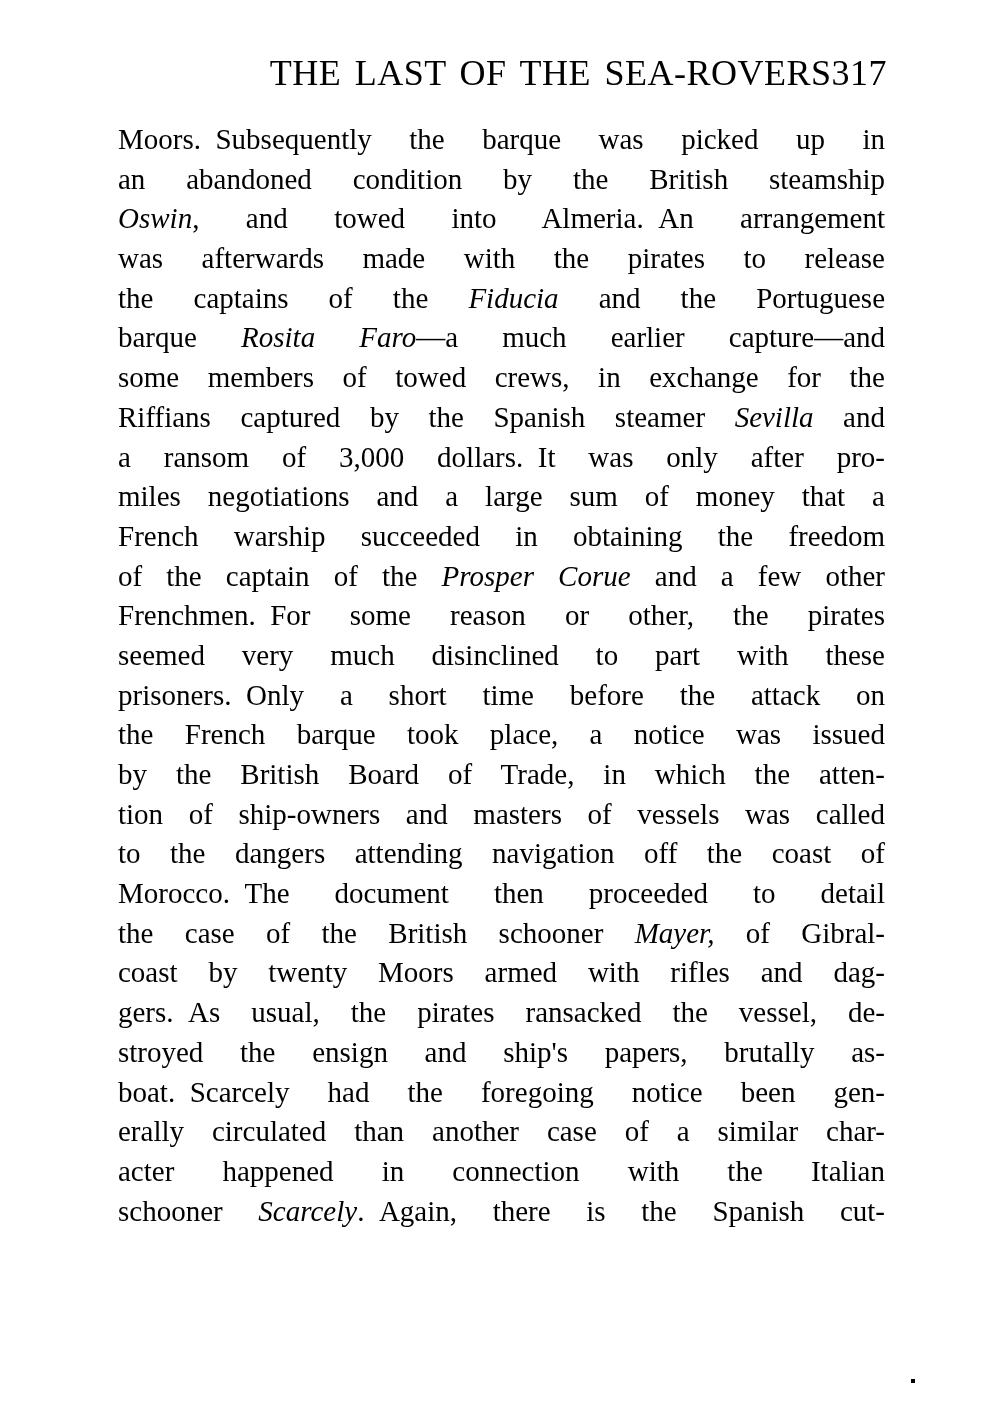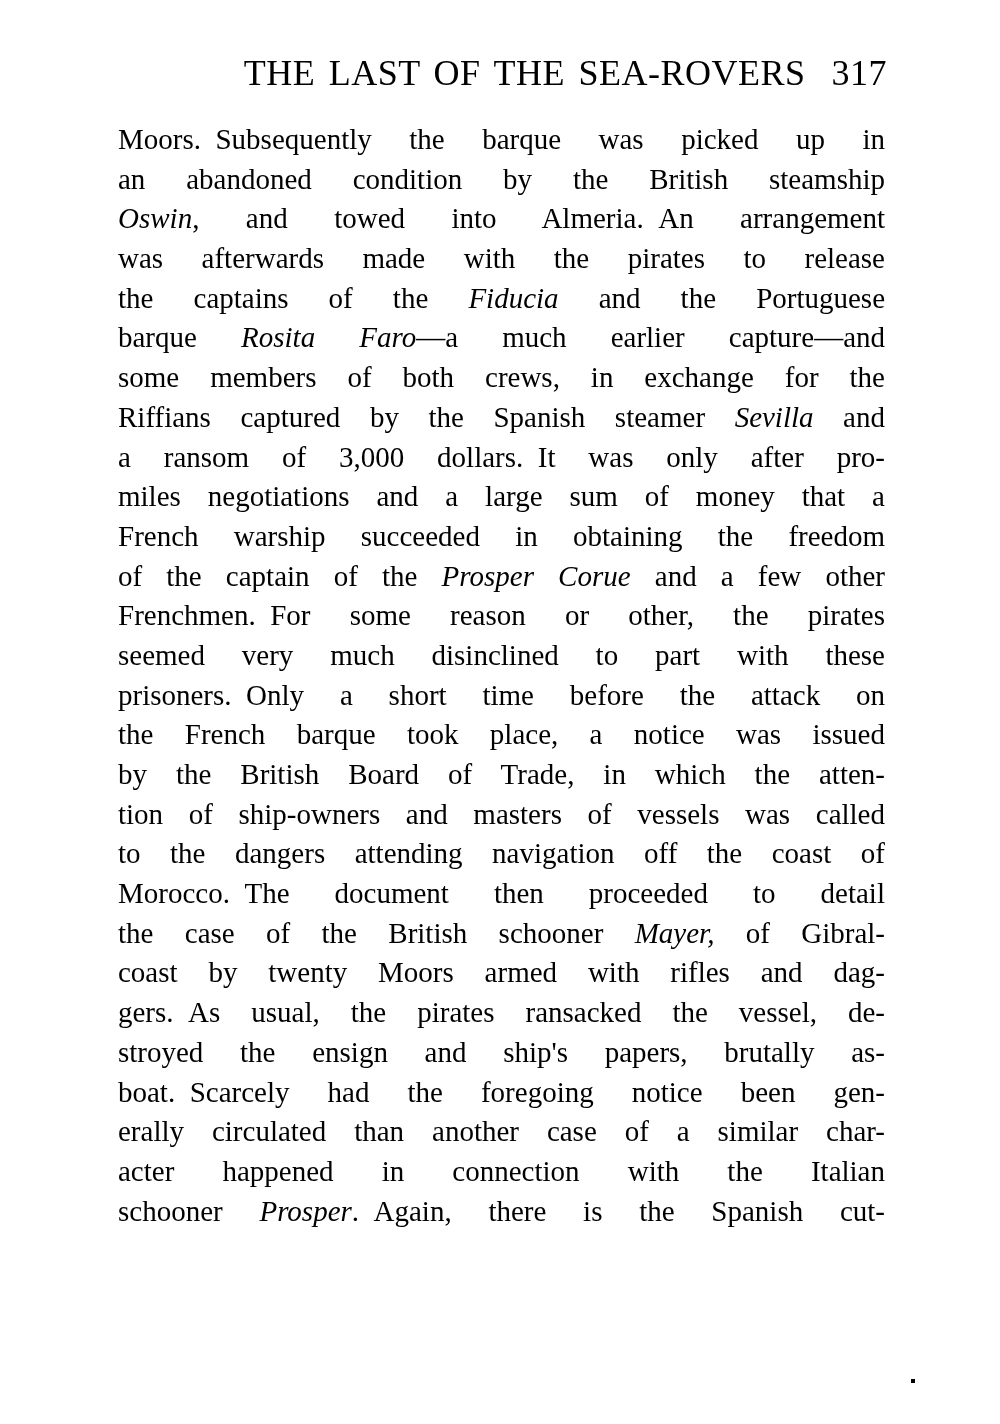--- a/index.html
+++ b/index.html
@@ -17,21 +17,20 @@
     overflow: hidden;
   }
   .running-head {
     position: absolute;
     top: 55px;
     left: 110px;
     width: 777px;
     display: flex;
     justify-content: flex-end;
     align-items: baseline;
-    gap: 26px;
     font-size: 36px;
     line-height: 36px;
     letter-spacing: 0.5px;
     word-spacing: 4px;
     white-space: nowrap;
   }
   .text-block {
     position: absolute;
     top: 120px;
     left: 110px;
@@ -68,38 +67,38 @@
     <span>317</span>
   </header>
 
   <main class="text-block" id="text-block">
       <div class="line"><span>Moors. Subsequently the barque was picked up in</span></div>
       <div class="line"><span>an abandoned condition by the British steamship</span></div>
       <div class="line"><span class="it">Oswin</span><span>, and towed into Almeria. An arrangement</span></div>
       <div class="line"><span>was afterwards made with the pirates to release</span></div>
       <div class="line"><span>the captains of the </span><span class="it">Fiducia</span><span> and the Portuguese</span></div>
       <div class="line"><span>barque </span><span class="it">Rosita Faro</span><span>—a much earlier capture—and</span></div>
-      <div class="line"><span>some members of both crews, in exchange for the</span></div>
+      <div class="line"><span>some members of towed crews, in exchange for the</span></div>
       <div class="line"><span>Riffians captured by the Spanish steamer </span><span class="it">Sevilla</span><span> and</span></div>
       <div class="line"><span>a ransom of 3,000 dollars. It was only after pro-</span></div>
       <div class="line"><span>miles negotiations and a large sum of money that a</span></div>
       <div class="line"><span>French warship succeeded in obtaining the freedom</span></div>
       <div class="line"><span>of the captain of the </span><span class="it">Prosper Corue</span><span> and a few other</span></div>
       <div class="line"><span>Frenchmen. For some reason or other, the pirates</span></div>
       <div class="line"><span>seemed very much disinclined to part with these</span></div>
       <div class="line"><span>prisoners. Only a short time before the attack on</span></div>
       <div class="line"><span>the French barque took place, a notice was issued</span></div>
       <div class="line"><span>by the British Board of Trade, in which the atten-</span></div>
       <div class="line"><span>tion of ship-owners and masters of vessels was called</span></div>
       <div class="line"><span>to the dangers attending navigation off the coast of</span></div>
       <div class="line"><span>Morocco. The document then proceeded to detail</span></div>
       <div class="line"><span>the case of the British schooner </span><span class="it">Mayer,</span><span> of Gibral-</span></div>
       <div class="line"><span>coast by twenty Moors armed with rifles and dag-</span></div>
       <div class="line"><span>gers. As usual, the pirates ransacked the vessel, de-</span></div>
       <div class="line"><span>stroyed the ensign and ship's papers, brutally as-</span></div>
       <div class="line"><span>boat. Scarcely had the foregoing notice been gen-</span></div>
       <div class="line"><span>erally circulated than another case of a similar char-</span></div>
       <div class="line"><span>acter happened in connection with the Italian</span></div>
-      <div class="line"><span>schooner </span><span class="it">Prosper</span><span>. Again, there is the Spanish cut-</span></div>
+      <div class="line"><span>schooner </span><span class="it">Scarcely</span><span>. Again, there is the Spanish cut-</span></div>
     </main>
 
   <div class="speck"></div>
 </div>
 
 </body></html>

